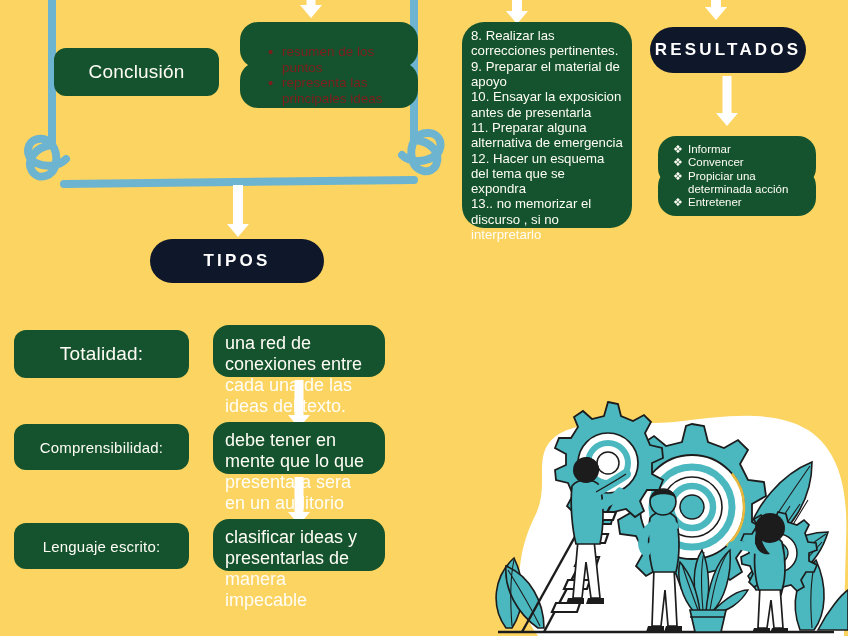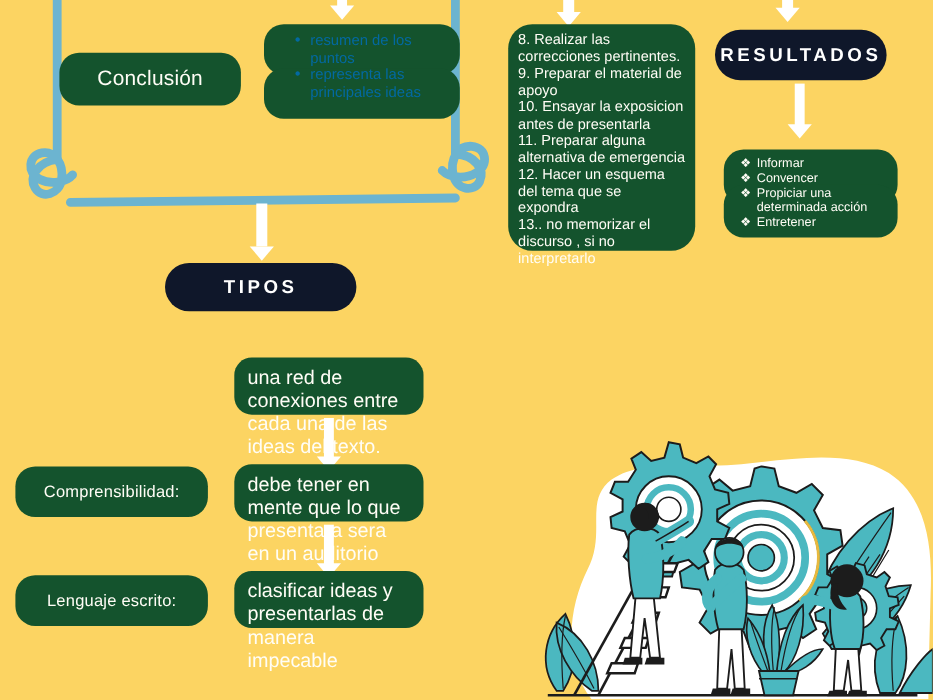--- a/index.html
+++ b/index.html
@@ -15,21 +15,21 @@
   .abs { position:absolute; }
 
   
   .pill {
     background:#14532d;
     border-radius:18px;
     color:#ffffff;
     display:flex;
     align-items:center;
   }
-  .pill-center { justify-content:center; text-align:left; }
+  .pill-center { justify-content:center; text-align:left;border-radius:12px; }
 
   .label-pill {
     font-size:15px;
     letter-spacing:.2px;
     color:#fffdf6;
   }
   .label-pill.big { font-size:19px; }
 
   .text-pill {
     font-size:18px;
@@ -117,21 +117,21 @@
   </div>
 
   <div class="arrow" style="left:300px; top:-12px; width:22px; height:30px;">
     <div class="shaft" style="width:9px; height:18px;"></div>
     <div class="head"></div>
   </div>
 
   <div class="abs" style="left:240px; top:22px; width:178px; height:86px;">
     <div class="abs pill" style="left:0; top:0; width:178px; height:46px;"></div>
     <div class="abs pill" style="left:0; top:40px; width:178px; height:46px;"></div>
-    <ul class="abs bullets" style="left:28px; top:7px; width:150px; font-size:13.5px; color:#0369a1;">
+    <ul class="abs bullets" style="left:28px; top:22px; width:150px; font-size:13.5px; color:#7f1d1d;">
       <li>resumen de los puntos</li>
       <li>representa las principales ideas</li>
     </ul>
   </div>
 
   <div class="arrow" style="left:505px; top:-10px; width:24px; height:34px;">
     <div class="shaft" style="width:10px; height:22px;"></div>
     <div class="head"></div>
   </div>
 
@@ -170,20 +170,23 @@
 
   <div class="arrow" style="left:226px; top:185px; width:24px; height:52px;">
     <div class="shaft" style="width:10px; height:39px;"></div>
     <div class="head"></div>
   </div>
 
   <div class="abs badge" style="left:150px; top:239px; width:174px; height:44px;">
     <span>TIPOS</span>
   </div>
 
+  <div class="abs pill pill-center label-pill big" style="left:14px; top:330px; width:175px; height:48px;">
+    <span>Totalidad:</span>
+  </div>
   <div class="abs pill text-pill" style="left:213px; top:325px; width:172px; height:52px; border-radius:16px;">una red de conexiones entre cada una de las ideas del texto.</div>
 
   <div class="arrow" style="left:288px; top:380px; width:22px; height:48px;">
     <div class="shaft" style="width:9px; height:36px;"></div>
     <div class="head"></div>
   </div>
 
   <div class="abs pill pill-center label-pill" style="left:14px; top:424px; width:175px; height:46px;">
     <span>Comprensibilidad:</span>
   </div>

